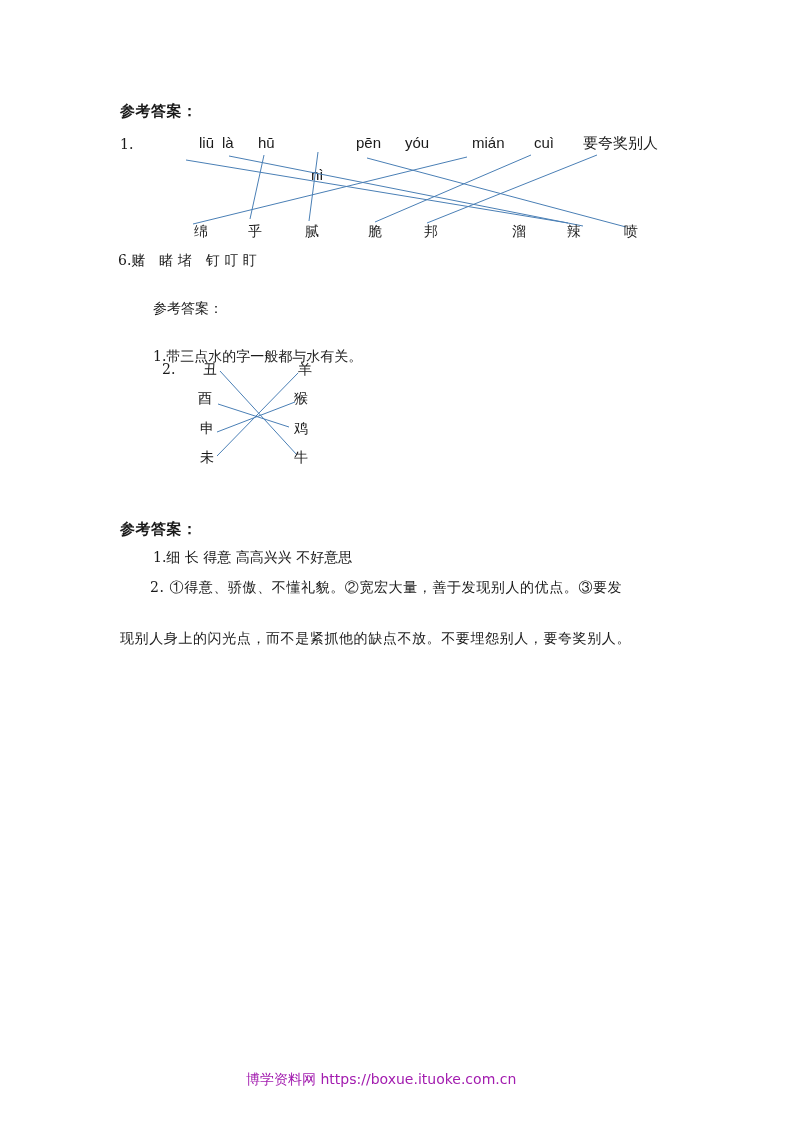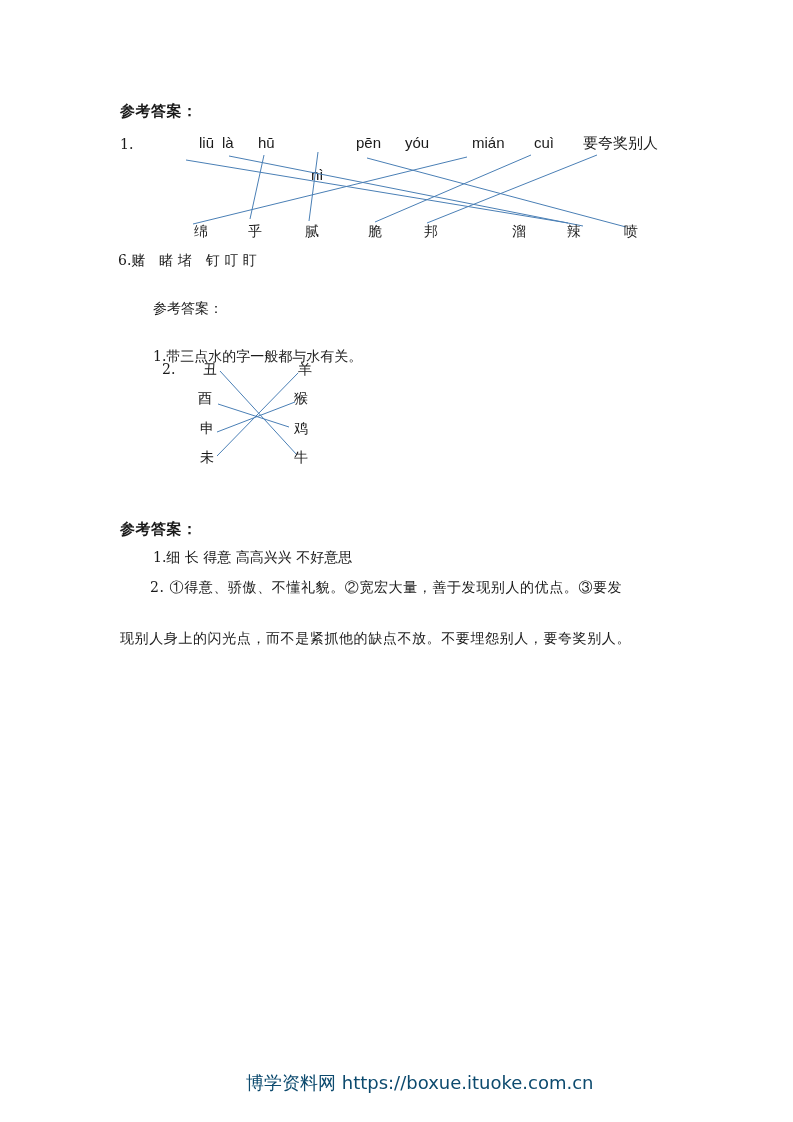--- a/index.html
+++ b/index.html
@@ -6,21 +6,21 @@
   body { width: 793px; height: 1122px; position: relative; overflow: hidden;
          font-family: "DejaVu Serif", "Liberation Serif", serif; color: #1a1a1a; }
   .abs { position: absolute; white-space: nowrap; }
   .heading { font-weight: bold; font-size: 15px; font-family: "DejaVu Sans", sans-serif; letter-spacing: 0.5px; }
   .heading-plain { font-size: 14px; }
   .txt { font-size: 14px; }
   .pinyin { font-family: "Liberation Sans", sans-serif; font-size: 15px; }
   .hanzi { font-size: 14px; }
   .para { font-size: 14px; line-height: 28px; letter-spacing: 0.6px; }
   svg.lines { position: absolute; left: 0; top: 0; pointer-events: none; }
-  .footer { font-family: "DejaVu Sans", sans-serif; font-size: 18px; color: #0c4a6e; }
+  .footer { font-family: "DejaVu Sans", sans-serif; font-size: 14px; color: #a21caf; }
 </style>
 </head>
 <body>
 
 <div class="abs heading" style="left:120px; top:102px;">参考答案：</div>
 <div class="abs txt" style="left:120px; top:136px;">1.</div>
 
 <div>
   <span class="abs pinyin" style="left:176px; top:134px;margin-left:23px;">liū</span>
   <span class="abs pinyin" style="left:222px; top:134px;">là</span>

